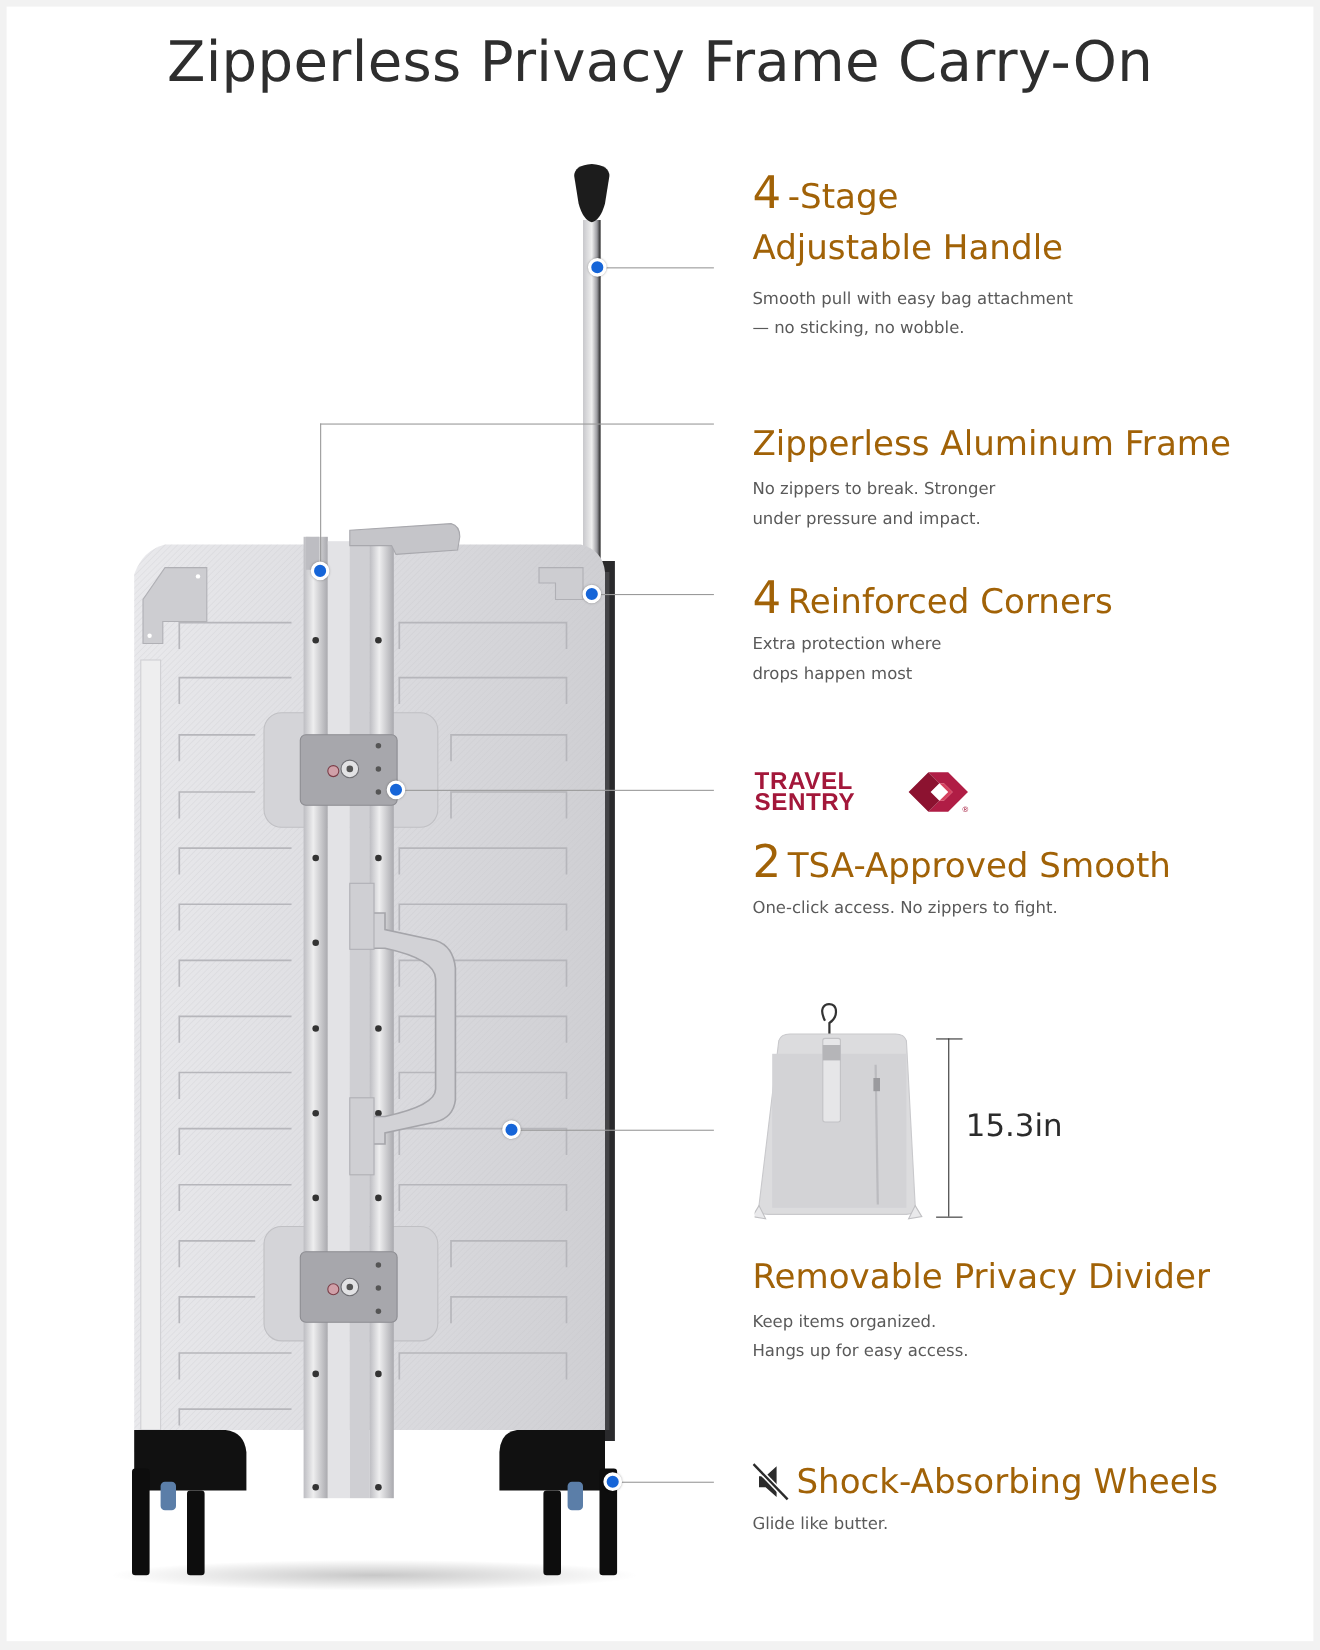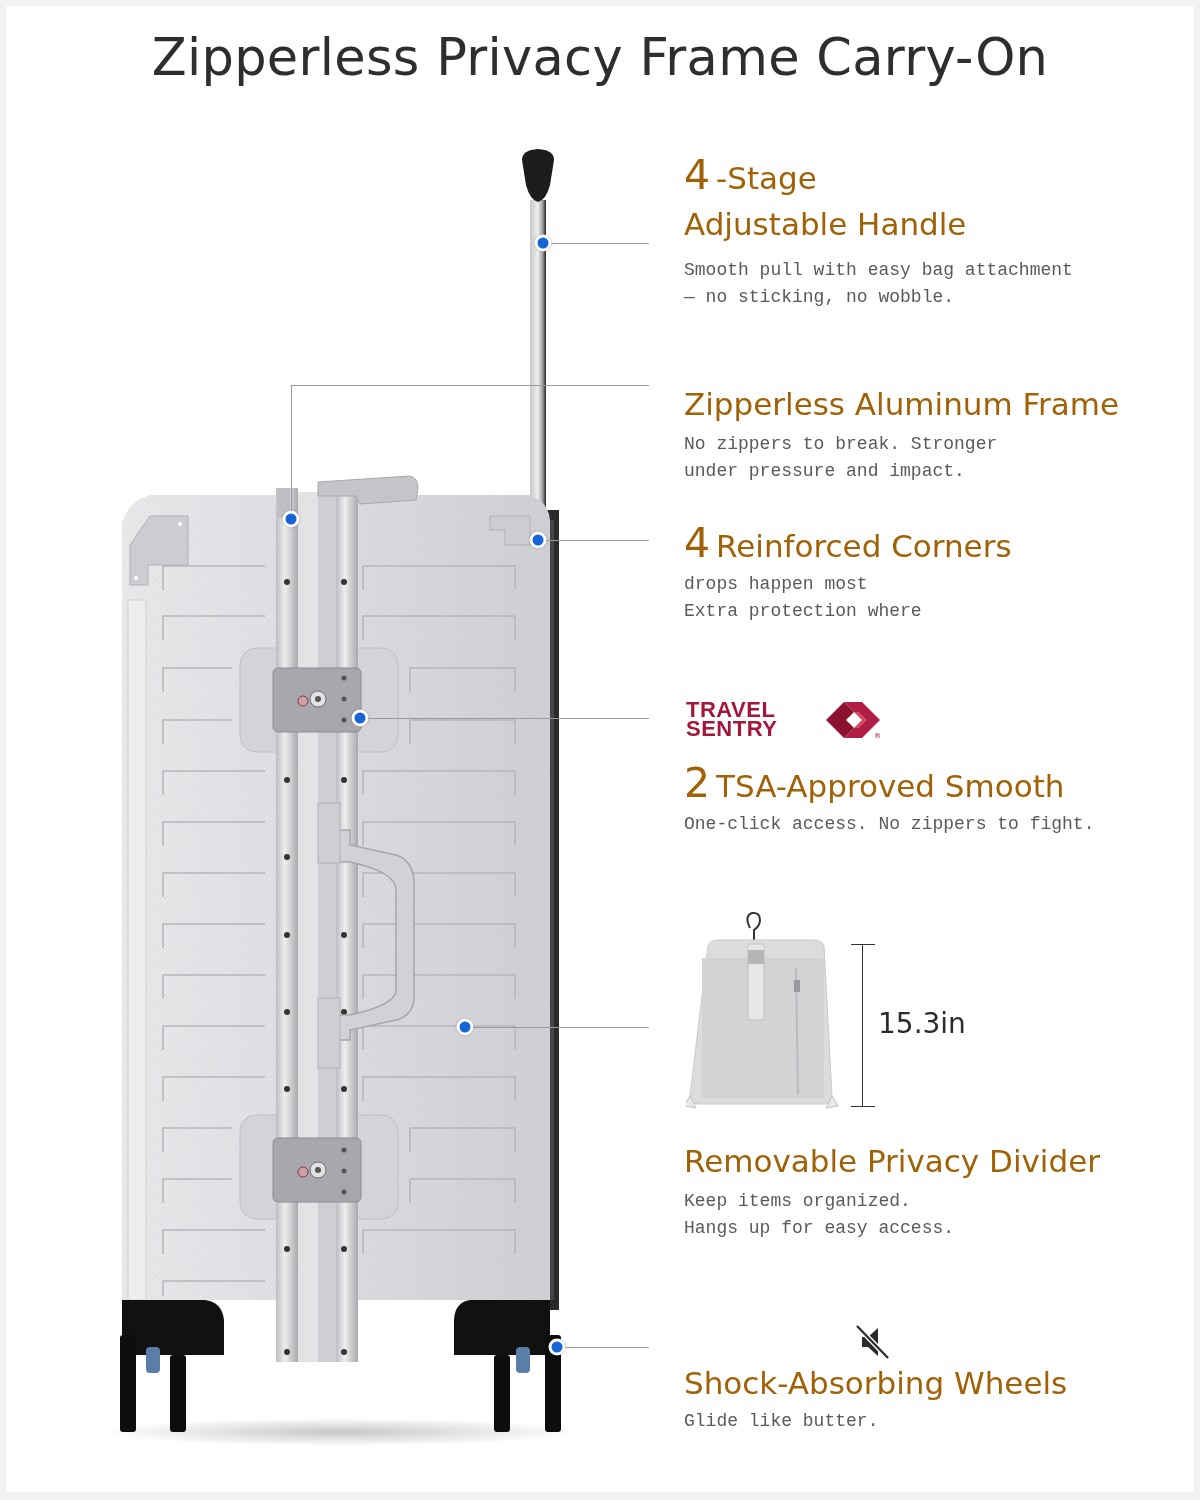--- a/index.html
+++ b/index.html
@@ -10,21 +10,21 @@
     background: #ffffff;
   }
   .title {
     position: absolute; left: 0; top: 28px; width: 1200px; text-align: center;
     font-size: 51px; font-weight: 400; color: #2e2e2e; letter-spacing: 0.3px;
   }
   
   .feature { position: absolute; left: 684px; }
   .f-head { font-size: 31px; color: #a16207; line-height: 46px; white-space: nowrap; }
   .f-head .num { font-size: 41px; margin-right: 6px; }
-  .f-desc { font-size: 18px; color: #5a5a5a; line-height: 27px; margin-top: 6px; white-space: nowrap; font-family: Liberation Mono, monospace; }
+  .f-desc { font-size: 15px; color: #5a5a5a; line-height: 27px; margin-top: 6px; white-space: nowrap; }
 
   
   .line { position: absolute; height: 1px; background: #9a9a9a; }
   .vline { position: absolute; width: 1px; background: #9a9a9a; }
   .dot {
     position: absolute; width: 17px; height: 17px; border-radius: 50%;
     background: #1665d8; border: 3px solid #ffffff;
     box-shadow: 0 0 2px rgba(0,0,0,0.35);
     transform: translate(-50%, -50%);
   }
@@ -228,22 +228,22 @@
     <div>No zippers to break. Stronger</div>
     <div>under pressure and impact.</div>
   </div>
 </div>
 
 <div class="feature" style="top:520px;">
   <div class="f-head">
     <span class="num">4</span><span>Reinforced Corners</span>
   </div>
   <div class="f-desc" style="margin-top:2px;">
+    <div>Extra protection where</div>
     <div>drops happen most</div>
-    <div>Extra protection where</div>
   </div>
 </div>
 
 <div class="ts-logo">
   <div class="ts-text">
     <div>TRAVEL</div>
     <div>SENTRY</div>
   </div>
   <svg class="ts-mark" width="58" height="40" viewBox="0 0 58 40">
     <path d="M20 2 L38 2 L56 20 L38 38 L20 38 L30 28 L34 28 L42 20 L34 12 L30 12 Z" fill="#b01d45"></path>
@@ -277,21 +277,21 @@
 
 <div class="feature" style="top:1138px;">
   <div class="f-head">Removable Privacy Divider</div>
   <div class="f-desc" style="margin-top:4px;">
     <div>Keep items organized.</div>
     <div>Hangs up for easy access.</div>
   </div>
 </div>
 
 <div class="feature" style="top:1324px;">
-  <div class="f-head" style="display:flex; align-items:center;flex-direction:column;">
+  <div class="f-head" style="display:flex; align-items:center;">
     <svg width="34" height="36" viewBox="0 0 34 36" style="margin-right:6px;">
       <path d="M6 13 L12 13 L22 4 L22 32 L12 23 L6 23 Z" fill="#2b2b2b"></path>
       <line x1="1" y1="2" x2="32" y2="34" stroke="#ffffff" stroke-width="5"></line>
       <line x1="1" y1="2" x2="32" y2="34" stroke="#2b2b2b" stroke-width="2.2"></line>
     </svg>
     <span>Shock-Absorbing Wheels</span>
   </div>
   <div class="f-desc" style="margin-top:2px;">Glide like butter.</div>
 </div>
 

